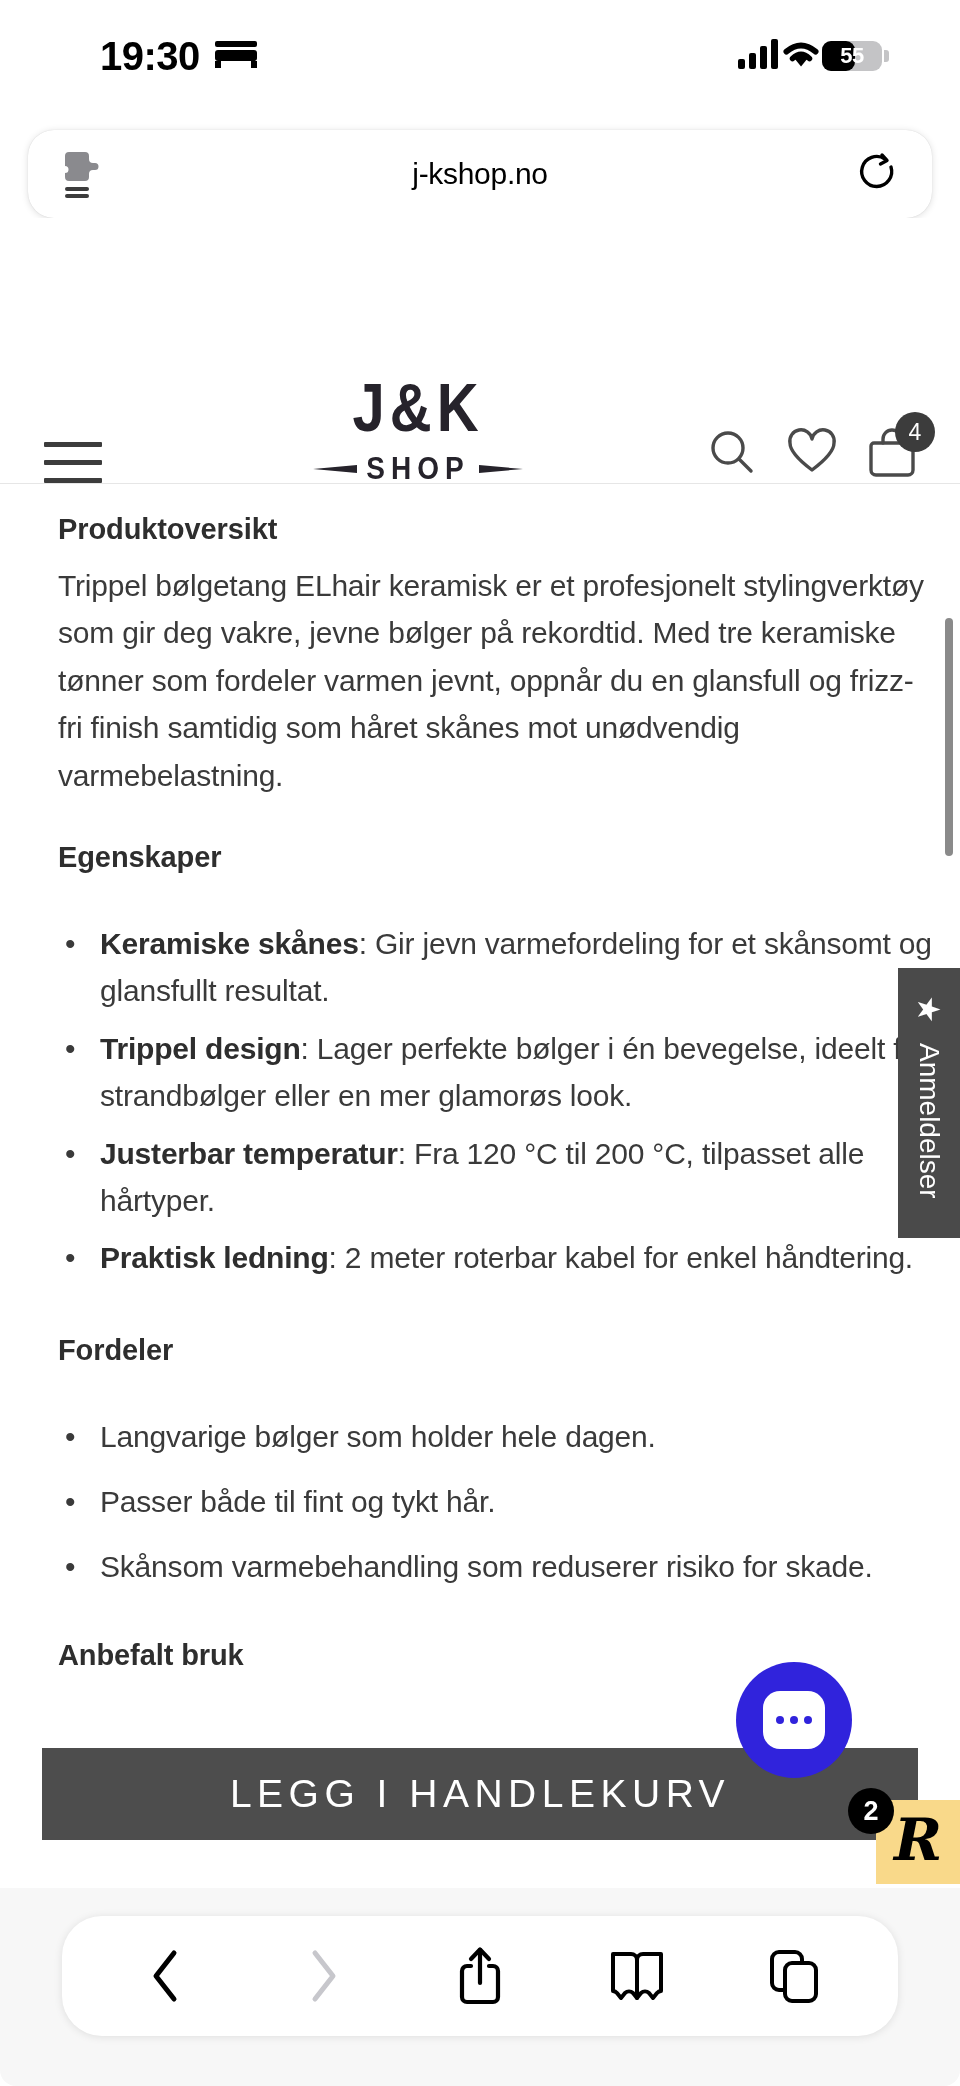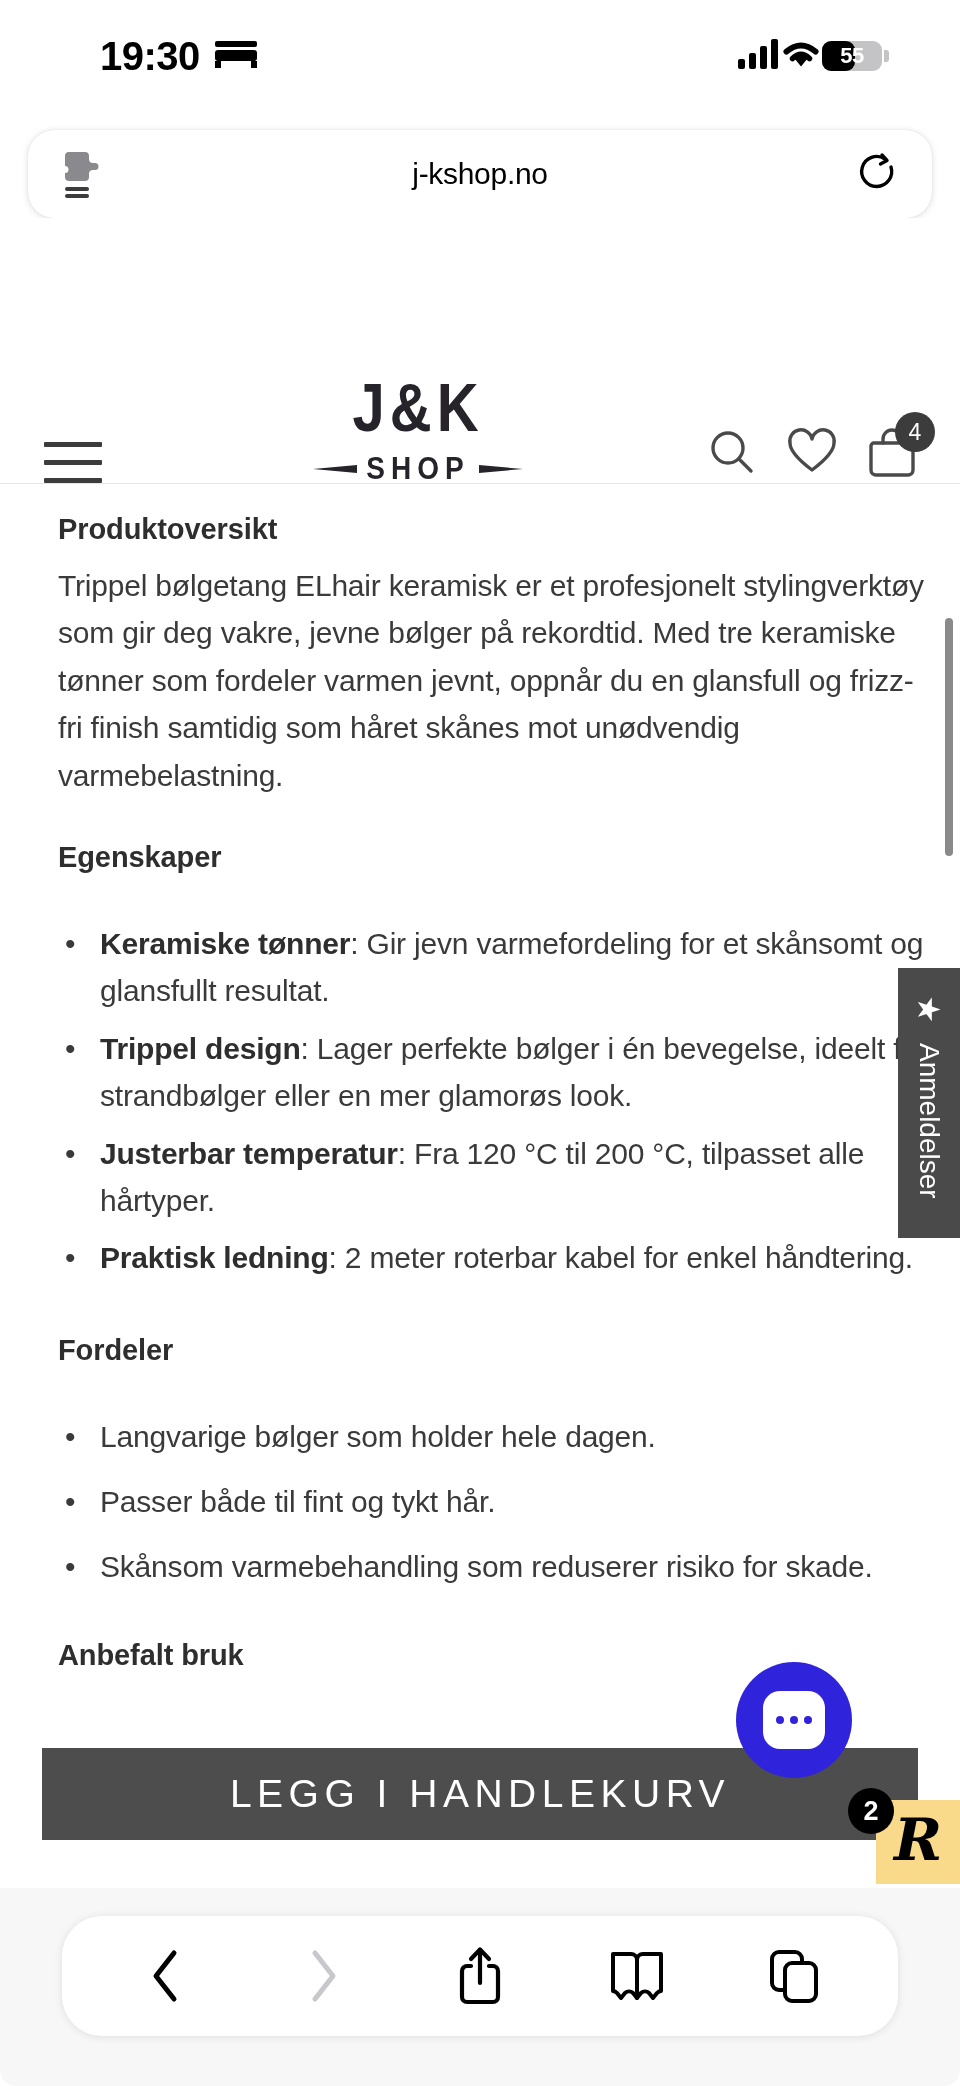--- a/index.html
+++ b/index.html
@@ -515,21 +515,21 @@
 
   <div class="content">
     <h3>Produktoversikt</h3>
     <p>Trippel bølgetang ELhair keramisk er et profesjonelt stylingverktøy som gir deg vakre, jevne bølger på rekordtid. Med tre keramiske tønner som fordeler varmen jevnt, oppnår du en glansfull og frizz-fri finish samtidig som håret skånes mot unødvendig varmebelastning.</p>
 
     <div class="gap-lg"></div>
 
     <h3>Egenskaper</h3>
     <div class="gap-md"></div>
     <ul class="feat">
-      <li><b>Keramiske tønner</b><span>: Gir jevn varmefordeling for et skånsomt og glansfullt resultat.</span></li>
+      <li><b>Keramiske skånes</b><span>: Gir jevn varmefordeling for et skånsomt og glansfullt resultat.</span></li>
       <li><b>Trippel design</b><span>: Lager perfekte bølger i én bevegelse, ideelt for strandbølger eller en mer glamorøs look.</span></li>
       <li><b>Justerbar temperatur</b><span>: Fra 120 °C til 200 °C, tilpasset alle hårtyper.</span></li>
       <li><b>Praktisk ledning</b><span>: 2 meter roterbar kabel for enkel håndtering.</span></li>
     </ul>
 
     <div class="gap-lg"></div>
 
     <h3>Fordeler</h3>
     <div class="gap-md"></div>
     <ul class="feat plain">

